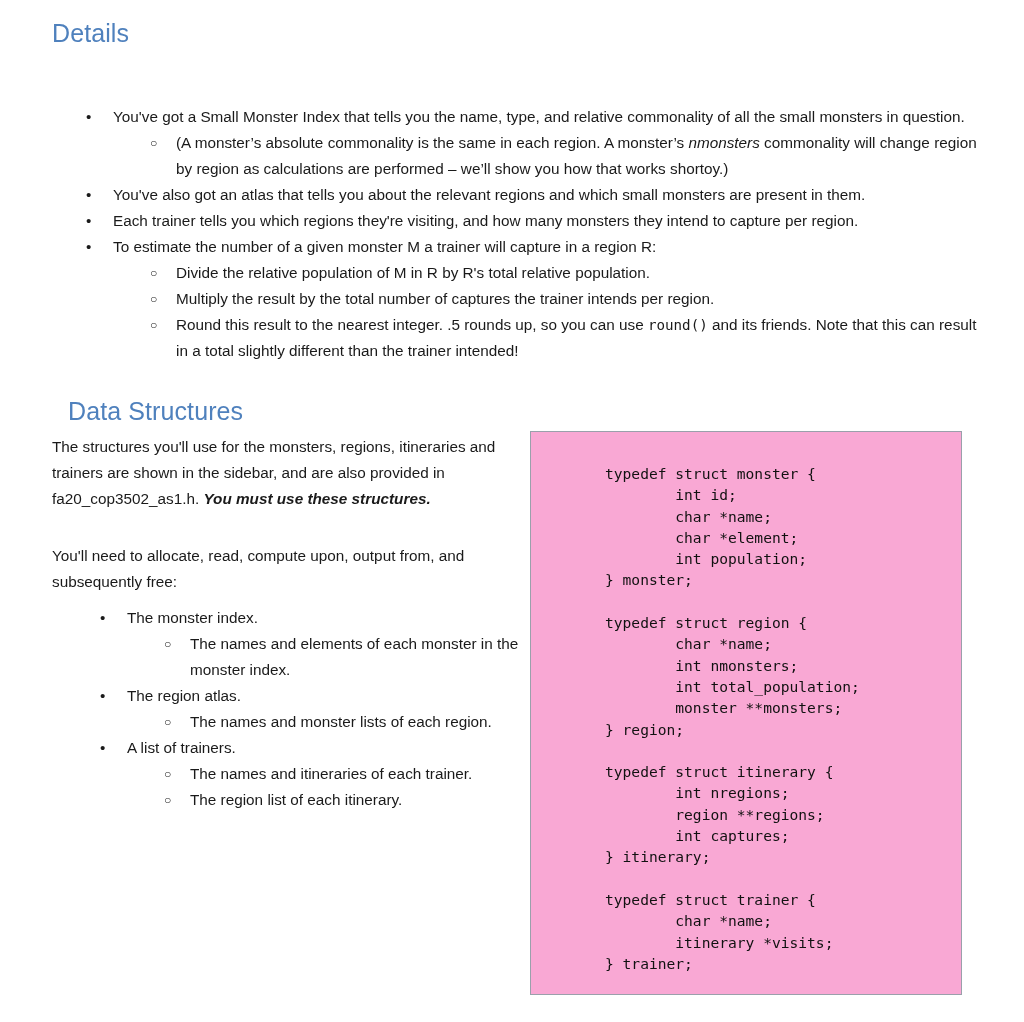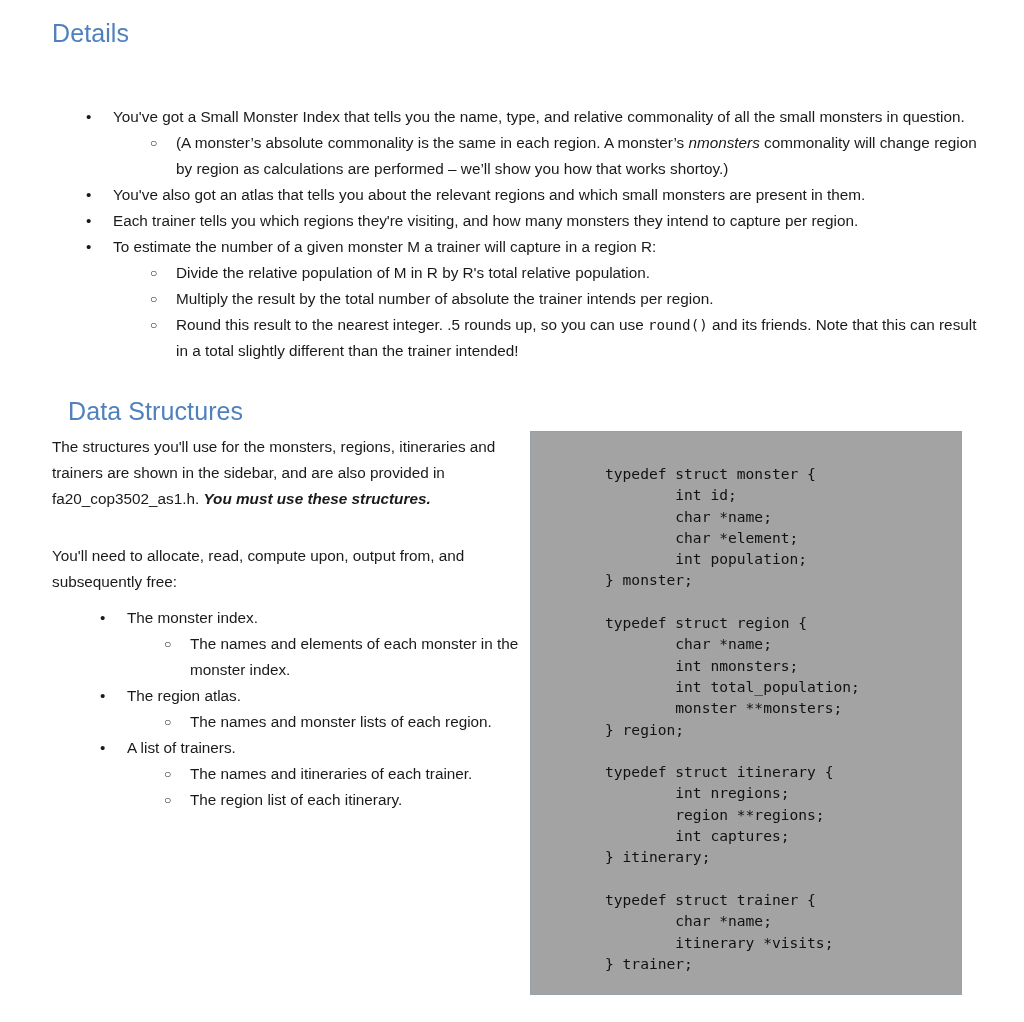--- a/index.html
+++ b/index.html
@@ -104,21 +104,21 @@
   #ds-para-2       { position: absolute; left: 52px; top: 543px; }
   #ds-list         { position: absolute; left: 52px; top: 605px; width: 470px; }
 
   
   #code-panel {
     position: absolute;
     left: 530px;
     top: 431px;
     width: 432px;
     height: 564px;
-    background: #a3a3a3;
+    background: #f9a8d4;
     border: 1px solid #9aa0ab;
     box-sizing: border-box;
   }
   #code-panel pre {
     margin: 0;
     position: absolute;
     left: 74px;
     top: 31px;
     font-family: "DejaVu Sans Mono", "Liberation Mono", monospace;
     font-size: 14.6px;
@@ -162,21 +162,21 @@
       <li class="b1">
         <span class="bullet">•</span>
         <span>To estimate the number of a given monster M a trainer will capture in a region R:</span>
         <ul class="lvl2">
           <li class="b2">
             <span class="circle">○</span>
             <span>Divide the relative population of M in R by R's total relative population.</span>
           </li>
           <li class="b2">
             <span class="circle">○</span>
-            <span>Multiply the result by the total number of absolute the trainer intends per region.</span>
+            <span>Multiply the result by the total number of captures the trainer intends per region.</span>
           </li>
           <li class="b2">
             <span class="circle">○</span>
             <span>Round this result to the nearest integer.  .5 rounds up, so you can use </span><code>round()</code><span> and its friends.  Note that this can result in a total slightly different than the trainer intended!</span>
           </li>
         </ul>
       </li>
 
     </ul>
   </div>

